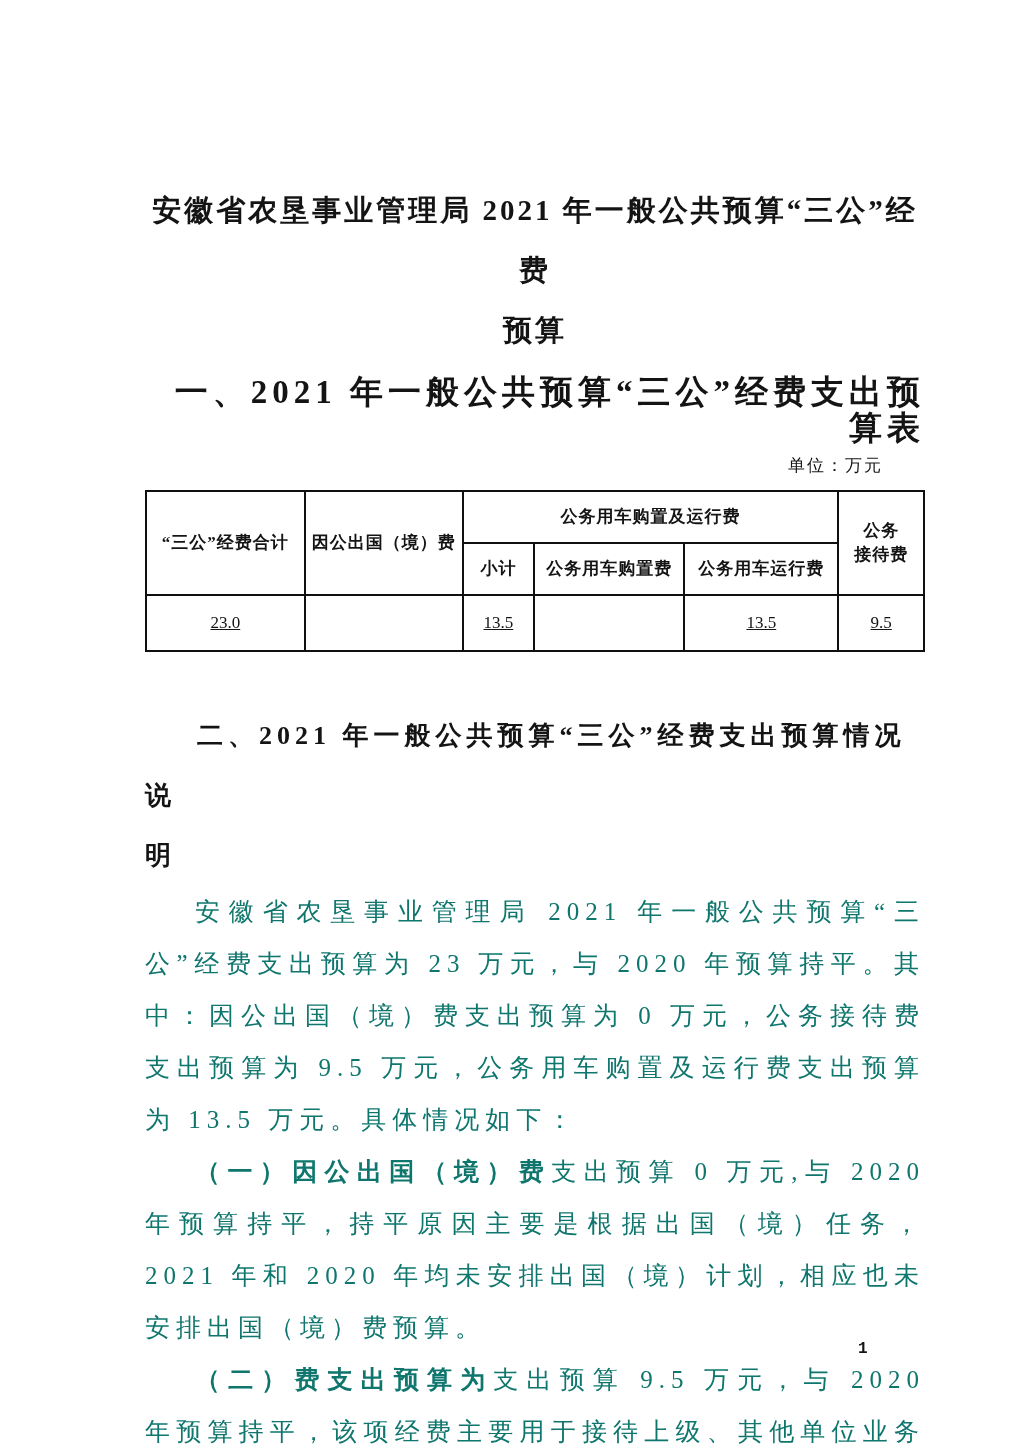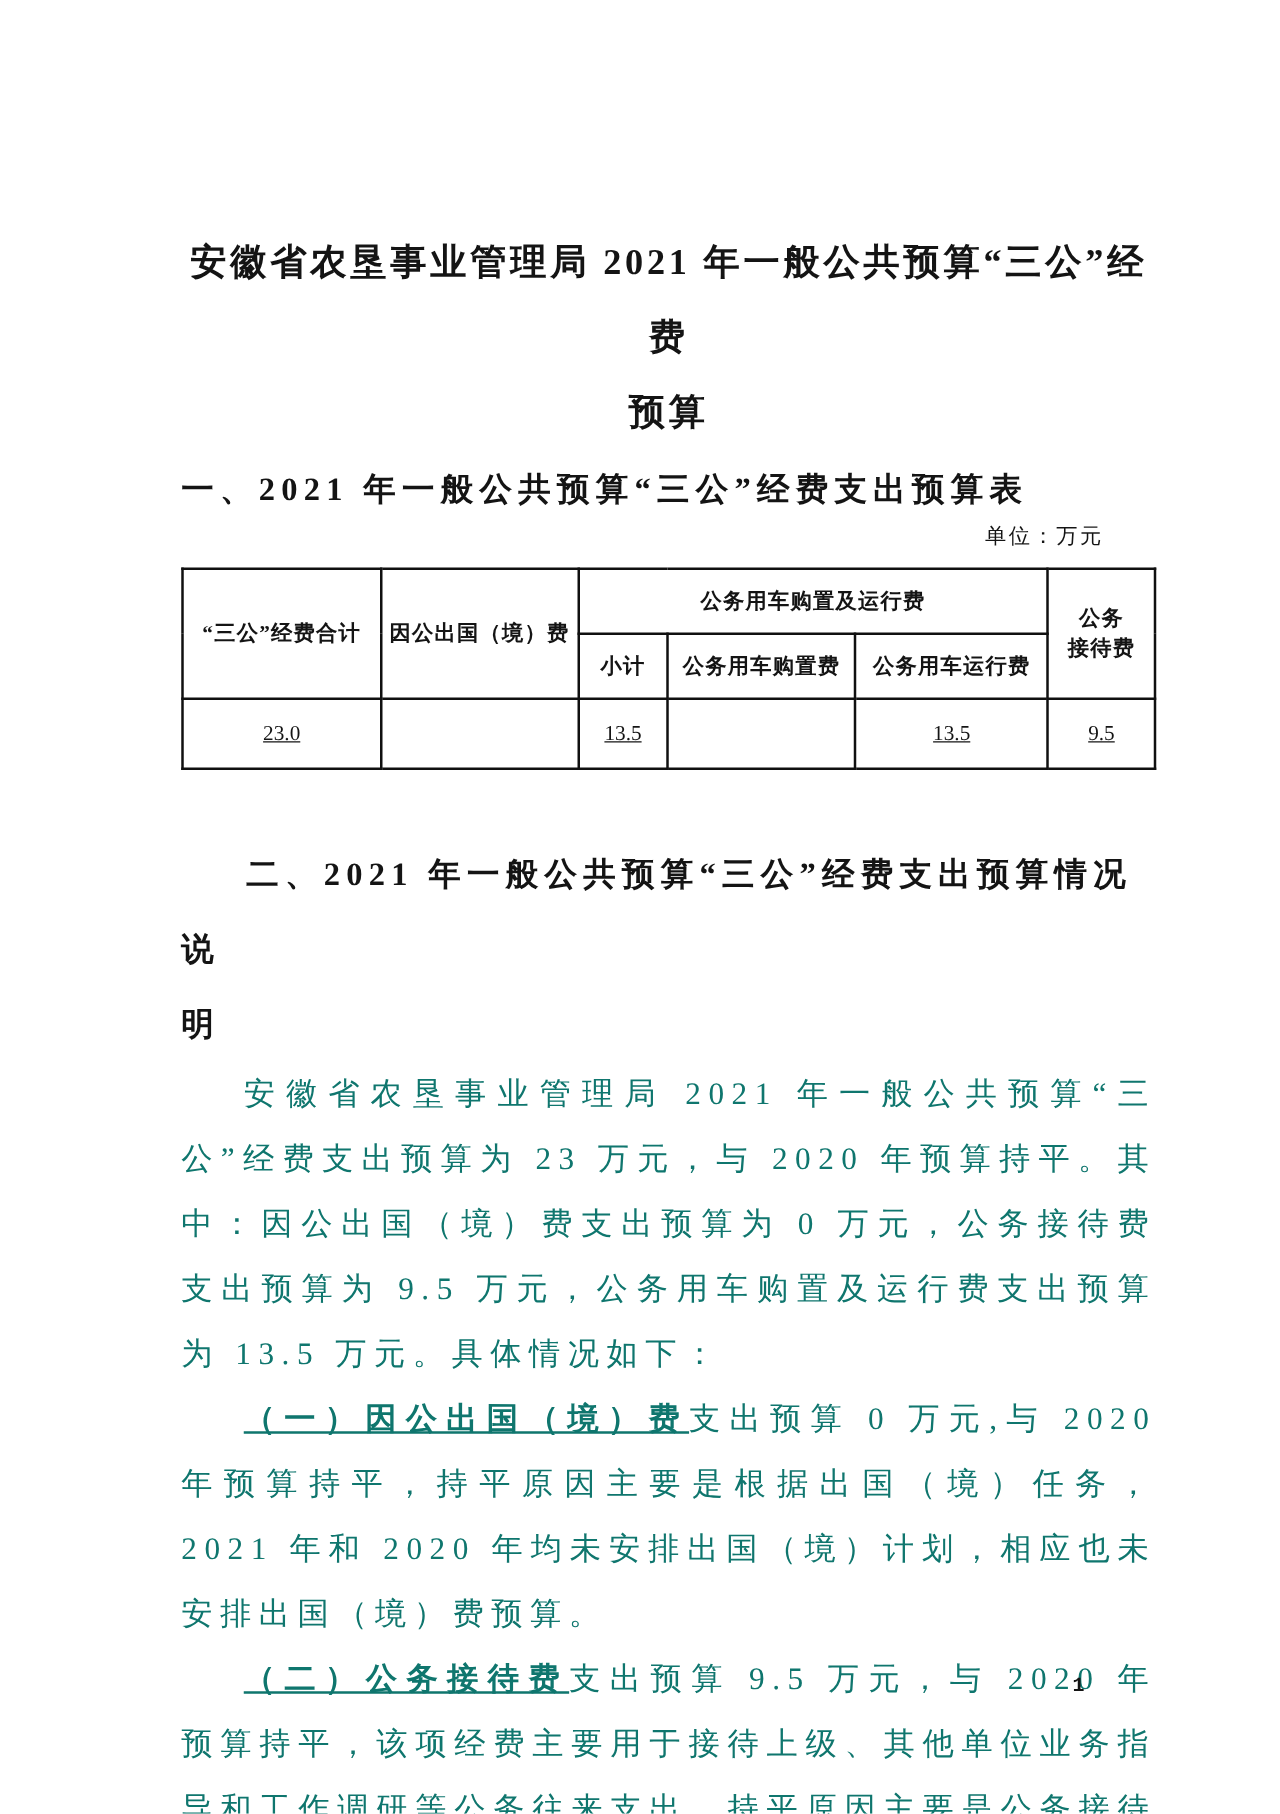--- a/index.html
+++ b/index.html
@@ -5,39 +5,39 @@
   * { margin:0; padding:0; box-sizing:border-box; }
   html,body { background:#ffffff; }
   .page {
     width:1024px; height:1451px; background:#ffffff; position:relative;
     overflow:hidden; color:#141414;
     font-family:"Liberation Serif","DejaVu Serif",serif;
     padding:180px 99px 16px 145px;
   }
   .title { text-align:center; font-weight:bold; font-size:29px; line-height:60px; letter-spacing:3px; }
   .title .tline { display:block; }
-  .sec1 { margin-top:14px; text-align:left; font-weight:bold; font-size:26px; letter-spacing:5px; line-height:36px; }
+  .sec1 { margin-top:14px; text-align:right; font-weight:bold; font-size:33px; letter-spacing:5px; line-height:36px; }
   .unit { margin-top:10px; text-align:right; font-size:17px; padding-right:42px; letter-spacing:2px; line-height:22px;font-family:Liberation Mono, monospace; }
   table.budget { margin-top:12px; width:100%; border-collapse:collapse; table-layout:fixed; }
   table.budget td {
     border:2px solid #101010; text-align:center; vertical-align:middle;
     font-size:17px; font-weight:bold; letter-spacing:1px; padding:2px 3px; line-height:24px;
   }
   table.budget tr.hrow1 td { height:52px; }
   table.budget tr.hrow2 td { height:52px; }
   table.budget tr.datarow td { height:56px; font-weight:normal; font-size:17px; letter-spacing:0;text-decoration:underline; }
   .blk { display:block; }
   .sec2 { margin-top:54px; font-weight:bold; font-size:26px; line-height:60px; letter-spacing:5px; }
   .sec2 .l1 { display:block; text-indent:52px; }
   .sec2 .l2 { display:block; }
   p.body {
     font-size:25px; line-height:52px; letter-spacing:6px;
     text-align:justify; text-indent:2em; color:#0f766e;
   }
-  p.body b { font-weight:bold;text-decoration:underline; }
+  p.body b { font-weight:bold; }
   .pagenum {
     position:absolute; left:858px; top:1340px;
     font-size:16px; font-weight:bold;
     font-family:"Liberation Mono","DejaVu Sans Mono",monospace;
   }
 </style>
 </head>
 <body>
 
 <div class="page">
@@ -88,17 +88,17 @@
 
   <h2 class="sec2">
     <span class="l1">二、2021 年一般公共预算“三公”经费支出预算情况说</span>
     <span class="l2">明</span>
   </h2>
 
   <p class="body">安徽省农垦事业管理局 2021 年一般公共预算“三公”经费支出预算为 23 万元，与 2020 年预算持平。其中：因公出国（境）费支出预算为 0 万元，公务接待费支出预算为 9.5 万元，公务用车购置及运行费支出预算为 13.5 万元。具体情况如下：</p>
 
   <p class="body"><b>（一）因公出国（境）费</b><span>支出预算 0 万元,与 2020 年预算持平，持平原因主要是根据出国（境）任务，2021 年和 2020 年均未安排出国（境）计划，相应也未安排出国（境）费预算。</span></p>
 
-  <p class="body"><b>（二）公务接待费</b><span>支出预算 9.5 万元，与 2020 年预算持平，该项经费主要用于接待上级、其他单位业务指导和工作调研等公务往来支出，持平原因主要是公务接待预算安排</span></p>
+  <p class="body"><b>（二）费支出预算为</b><span>支出预算 9.5 万元，与 2020 年预算持平，该项经费主要用于接待上级、其他单位业务指导和工作调研等公务往来支出，持平原因主要是公务接待预算安排</span></p>
 
   <div class="pagenum">1</div>
 
 </div>
 
 </body></html>

